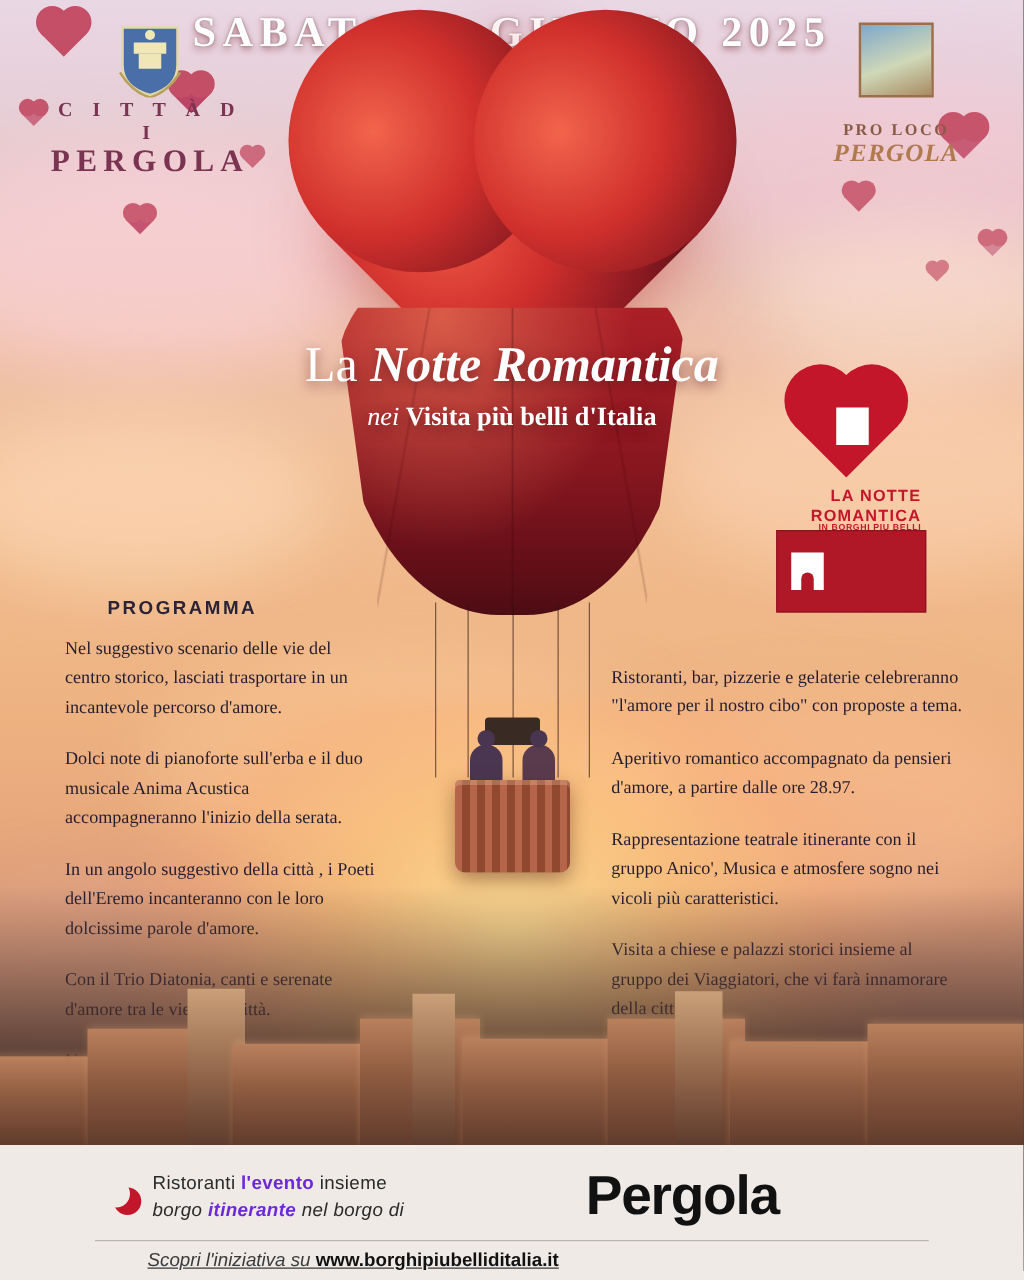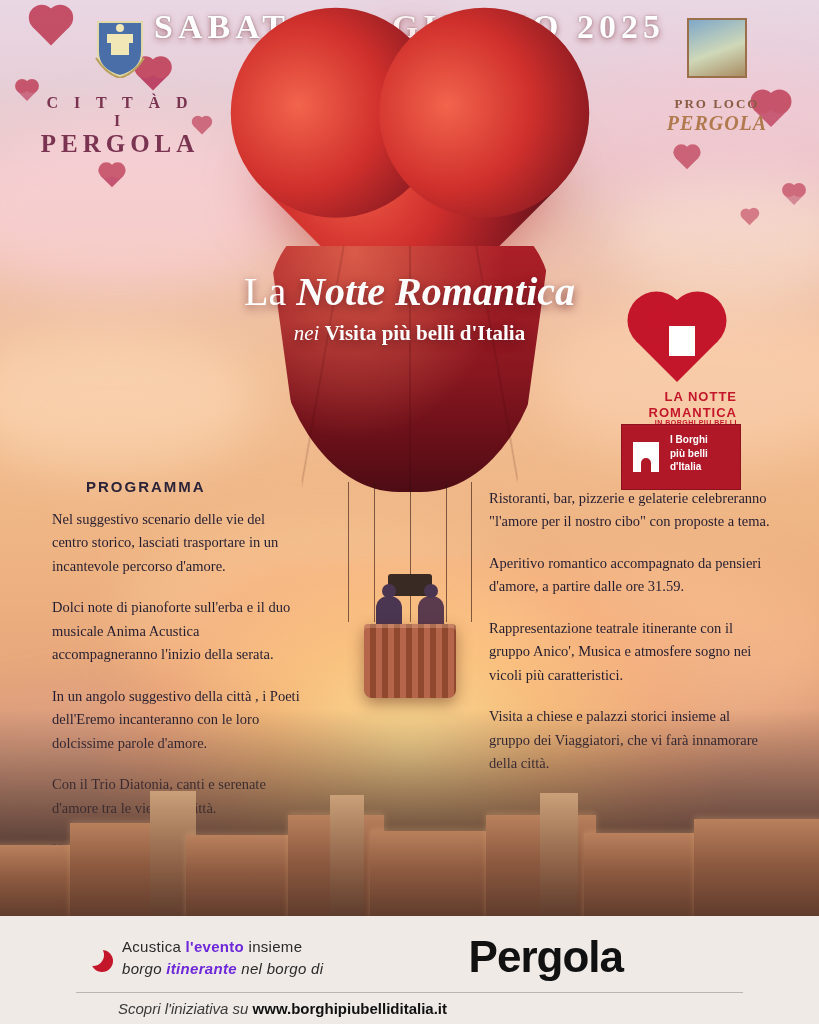--- a/index.html
+++ b/index.html
@@ -228,21 +228,21 @@
   .crest-shield {
     position: relative;
     width: 54px;
     height: 66px;
     margin: 0 auto;
   }
   .crest-city {
     font-size: 16px;
     letter-spacing: 6px;
     font-weight: bold;
-    margin-top: 16px;
+    margin-top: 2px;
     color: #7a3350;
   }
   .crest-name {
     font-size: 25px;
     letter-spacing: 5px;
     font-weight: bold;
     color: #7a3350;
     line-height: 1.1;
   }
 
@@ -423,21 +423,21 @@
     color: #2b2338;
   }
   .col {
     position: absolute;
     color: #241d30;
     font-size: 14.5px;
     line-height: 1.62;
     text-align: left;
   }
   .col-left  { left: 52px;  top: 508px; width: 252px; }
-  .col-right { right: 48px; top: 487px; width: 282px; }
+  .col-right { right: 48px; top: 531px; width: 282px; }
   .para { margin: 0 0 18px 0; }
 
   
   .town {
     position: absolute;
     left: 0;
     right: 0;
     bottom: 105px;
     height: 210px;
     background:
@@ -510,20 +510,21 @@
     background: #bdb6b0;
   }
   .f-scopri {
     position: absolute;
     left: 118px;
     top: 84px;
     font-family: "Liberation Sans", sans-serif;
     font-size: 15px;
     font-style: italic;
     color: #3a3a3a;
+    text-decoration: underline;
   }
   .f-url {
     font-style: normal;
     font-weight: bold;
     color: #111;
   }
 </style>
 </head>
 <body>
 
@@ -611,40 +612,35 @@
     </div>
     <div class="logo-nr-t1">LA NOTTE</div>
     <div class="logo-nr-t1">ROMANTICA</div>
     <div class="logo-nr-t2">IN BORGHI PIU BELLI D'ITALIA</div>
   </div>
 
   <div class="logo-bi">
     <div class="logo-bi-mark">
       <div class="logo-bi-tower"></div>
     </div>
-    <div class="logo-bi-txt">
-      <div>I Borghi</div>
-      <div>più belli</div>
-      <div>d'Italia</div>
-    </div>
   </div>
 
   <div class="prog-label">PROGRAMMA</div>
 
   <div class="col col-left">
     <p class="para">Nel suggestivo scenario delle vie del centro storico, lasciati trasportare in un incantevole percorso d'amore.</p>
     <p class="para">Dolci note di pianoforte sull'erba e il duo musicale Anima Acustica accompagneranno l'inizio della serata.</p>
     <p class="para">In un angolo suggestivo della città , i Poeti dell'Eremo incanteranno con le loro dolcissime parole d'amore.</p>
     <p class="para">Con il Trio Diatonia, canti e serenate d'amore tra le vie della città.</p>
     <p class="para">Una foto romantica dal Belvedere concluderà una notte da sogno.</p>
   </div>
 
   <div class="col col-right">
     <p class="para">Ristoranti, bar, pizzerie e gelaterie celebreranno "l'amore per il nostro cibo" con proposte a tema.</p>
-    <p class="para">Aperitivo romantico accompagnato da pensieri d'amore, a partire dalle ore 31.59.</p>
+    <p class="para">Aperitivo romantico accompagnato da pensieri d'amore, a partire dalle ore 28.97.</p>
     <p class="para">Rappresentazione teatrale itinerante con il gruppo Anico', Musica e atmosfere sogno nei vicoli più caratteristici.</p>
     <p class="para">Visita a chiese e palazzi storici insieme al gruppo dei Viaggiatori, che vi farà innamorare della città.</p>
   </div>
 
   <div class="town">
     <div class="roof" style="left:-10px; width:120px; height:74px;"></div>
     <div class="roof" style="left:70px;  width:110px; height:96px;"></div>
     <div class="tower-t" style="left:150px; width:46px;  height:128px;"></div>
     <div class="roof" style="left:186px; width:120px; height:84px;"></div>
     <div class="roof" style="left:288px; width:96px;  height:104px;"></div>
@@ -653,21 +649,21 @@
     <div class="roof" style="left:486px; width:110px; height:104px;"></div>
     <div class="tower-t" style="left:540px; width:38px;  height:126px;"></div>
     <div class="roof" style="left:584px; width:130px; height:86px;"></div>
     <div class="roof" style="left:694px; width:140px; height:100px;"></div>
   </div>
 
   <div class="footer">
     <div class="footer-inner">
       <div class="f-moon"></div>
       <div class="f-line1">
-        <span>Acustica </span><b>l'evento</b><span> insieme</span>
+        <span>Ristoranti </span><b>l'evento</b><span> insieme</span>
       </div>
       <div class="f-line2">
         <span>borgo </span><b>itinerante</b><span> nel borgo di</span>
       </div>
       <div class="f-pergola">Pergola</div>
       <div class="f-rule"></div>
       <div class="f-scopri">
         <span>Scopri l'iniziativa su </span><span class="f-url">www.borghipiubelliditalia.it</span>
       </div>
     </div>

